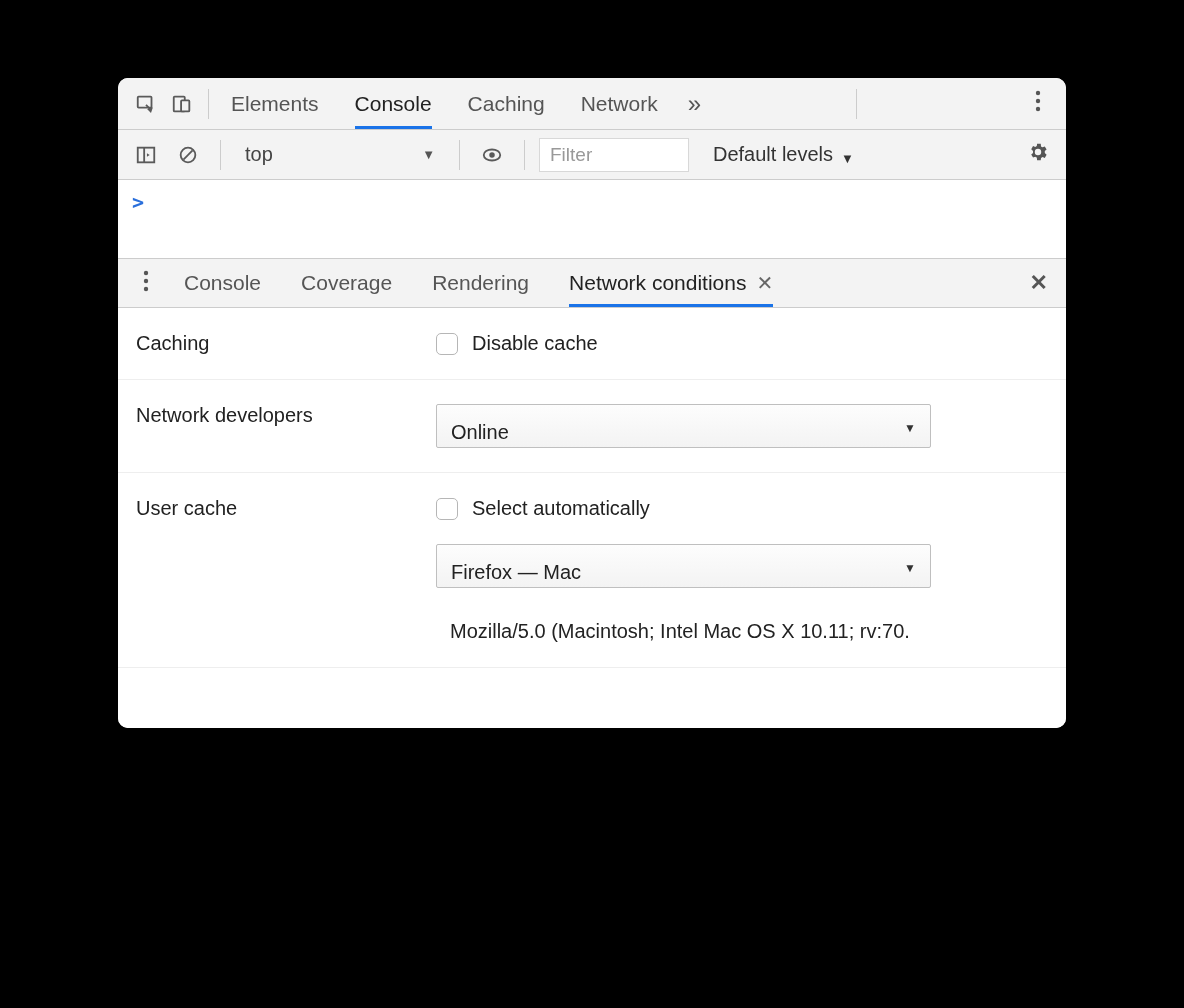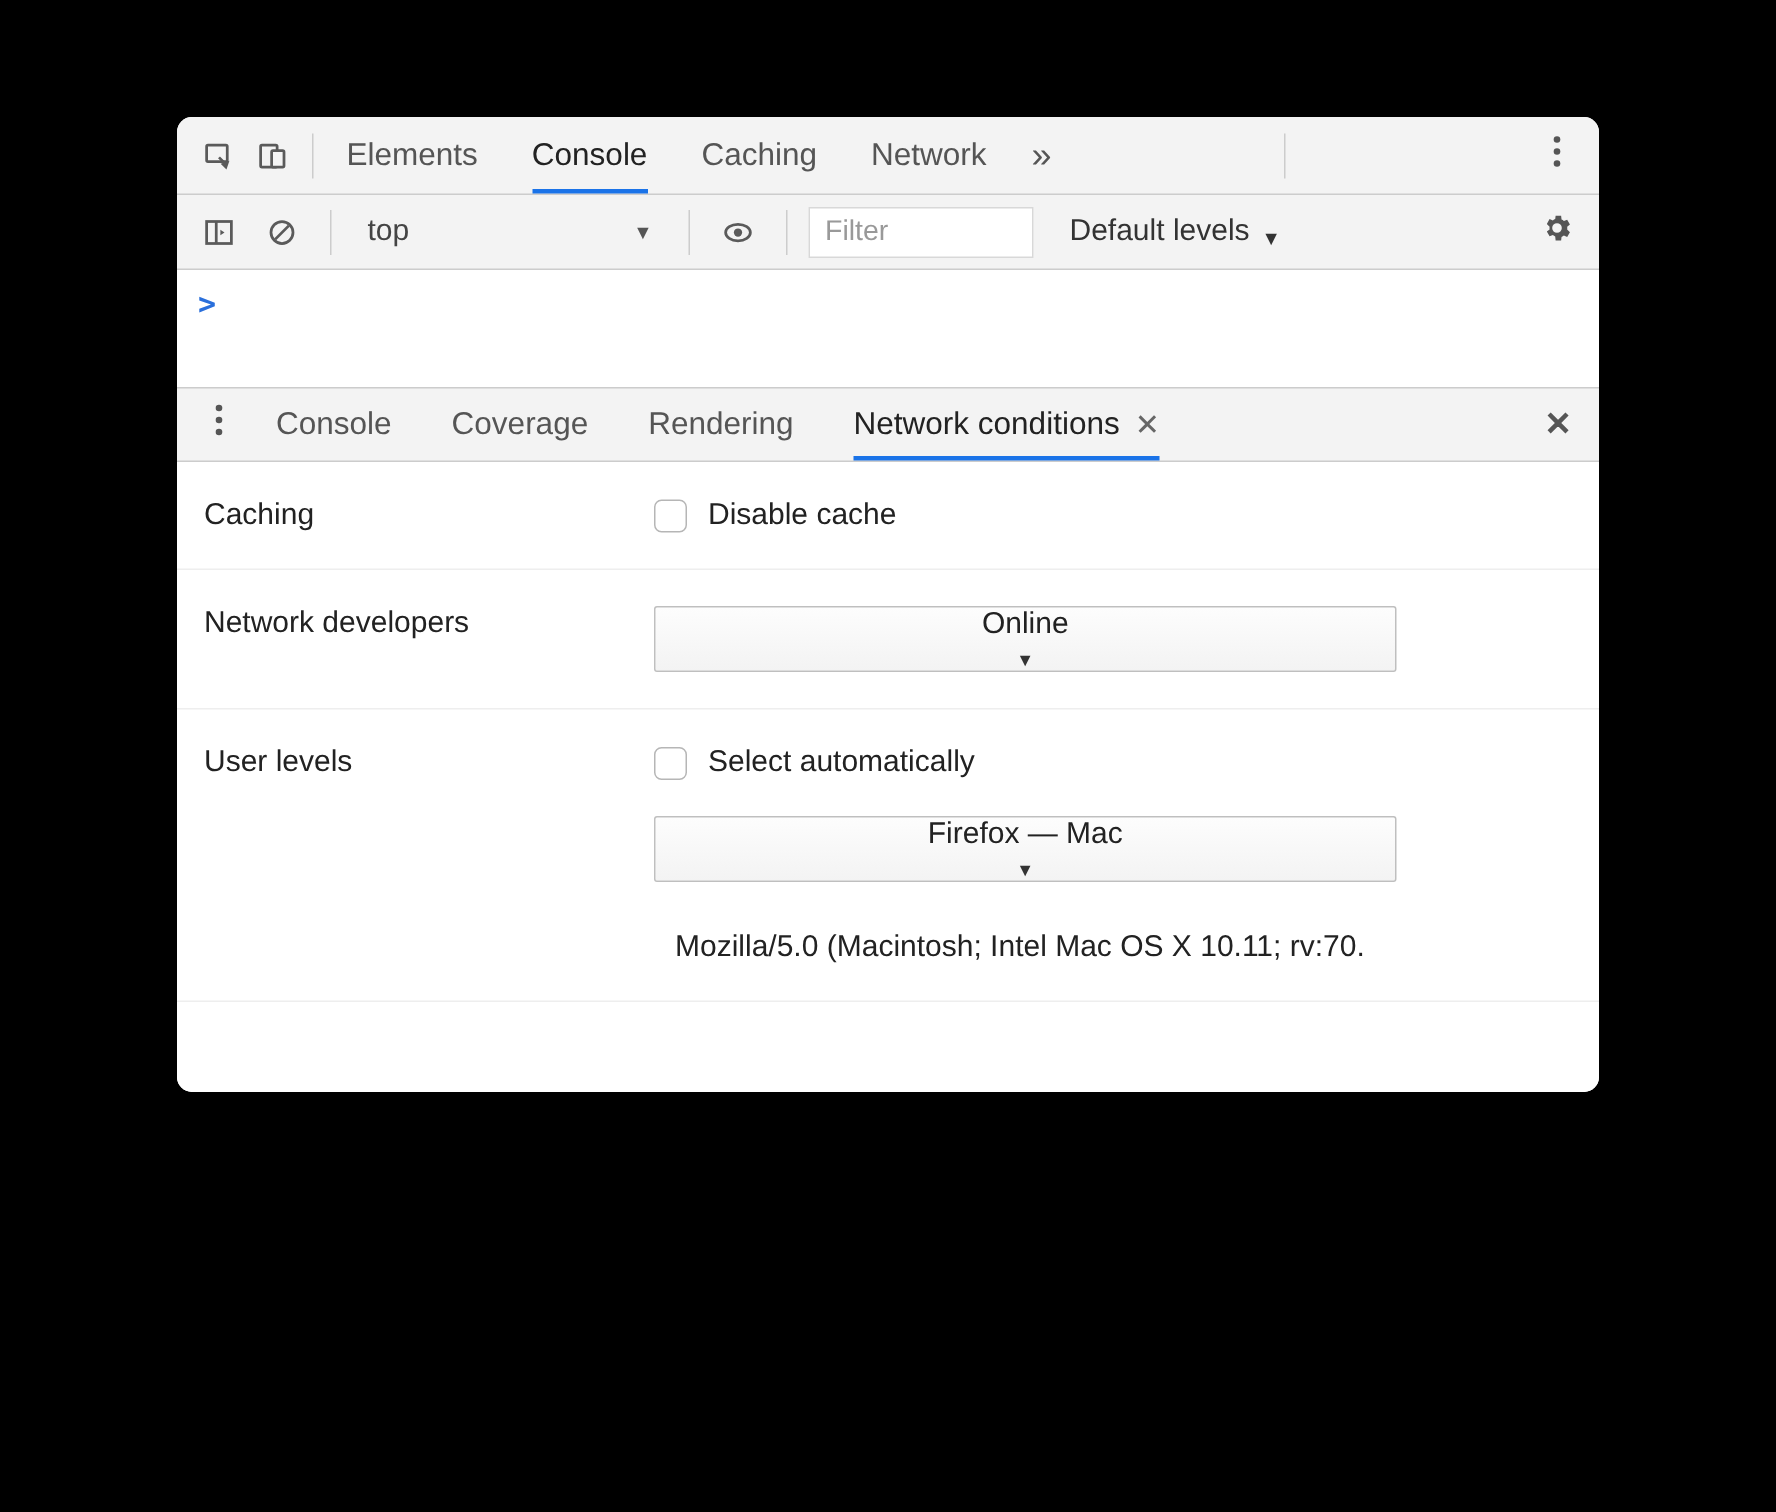--- a/index.html
+++ b/index.html
@@ -126,27 +126,26 @@
   width: 300px; color: #222; font-size: 20px; flex-shrink: 0;
 }
 .row-controls { flex: 1; }
 .checkline { display: flex; align-items: center; gap: 14px; }
 .checkbox {
   width: 22px; height: 22px; border: 1.5px solid #b6b6b6;
   border-radius: 5px; background: #fff; cursor: pointer; flex-shrink: 0;
 }
 .checkline span { font-size: 20px; color: #222; }
 .select-box {
-  display: flex; align-items: center; justify-content: space-between;
+  display: flex; align-items: flex-start; justify-content: space-between;
   width: 495px; height: 44px;
   border: 1px solid #bfbfbf; border-radius: 2px;
   background: linear-gradient(#fdfdfd, #f3f3f3);
-  padding: 0 14px; font-size: 20px; color: #222;
+  padding: 16px 14px; font-size: 20px; color: #222;
   cursor: pointer;
-  flex-direction: column;
 }
 .select-box .caret { font-size: 12px; color: #333; }
 .ua-string {
   font-size: 20px; color: #222; margin-top: 32px; margin-left: 14px;
 }
 .spacer-bottom { height: 60px; }
 </style>
 </head>
 <body>
 
@@ -263,21 +262,21 @@
       <div class="row-label">Network developers</div>
       <div class="row-controls">
         <div class="select-box">
           <span>Online</span>
           <span class="caret">▼</span>
         </div>
       </div>
     </div>
 
     <div class="row">
-      <div class="row-label">User levels</div>
+      <div class="row-label">User cache</div>
       <div class="row-controls">
         <div class="checkline">
           <div class="checkbox"></div>
           <span>Select automatically</span>
         </div>
         <div class="select-box" style="margin-top:24px">
           <span>Firefox — Mac</span>
           <span class="caret">▼</span>
         </div>
         <div class="ua-string">Mozilla/5.0 (Macintosh; Intel Mac OS X 10.11; rv:70.</div>

